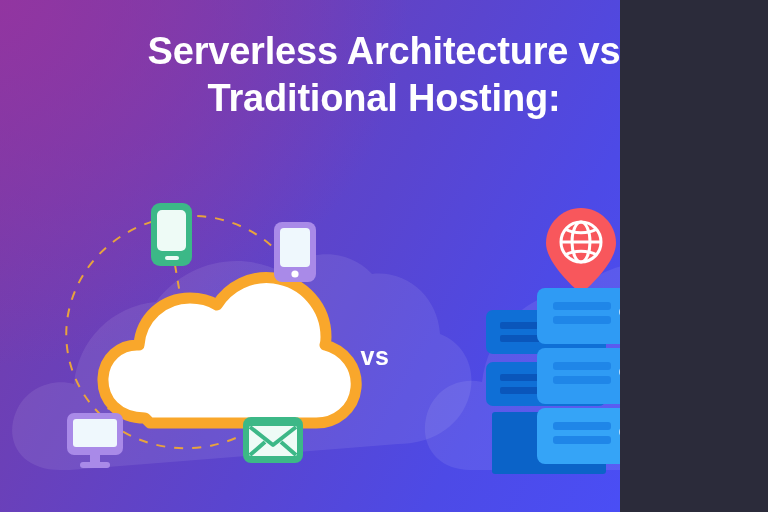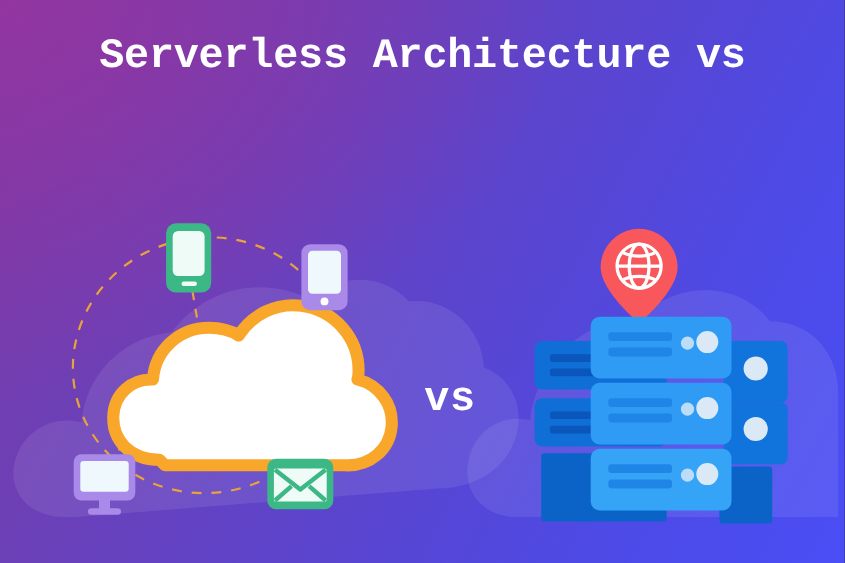--- a/index.html
+++ b/index.html
@@ -2,24 +2,24 @@
 <html><head>
 <meta charset="utf-8">
 <style>
   html, body {
     margin: 0;
     padding: 0;
     background: #2b2b3a;
   }
   #canvas {
     position: relative;
-    width: 768px;
+    width: 620px;
     height: 512px;
     overflow: hidden;
-    font-family: Liberation Mono, monospace;
+    font-family: Liberation Sans, sans-serif;
     background:
       radial-gradient(120% 130% at 0% 0%, rgba(150,52,160,0.85) 0%, rgba(150,52,160,0.0) 55%),
       linear-gradient(118deg, #7b3ba4 0%, #6b40b8 28%, #5a45cf 55%, #4d4ae6 78%, #4a4ef5 100%);
   }
 
   
   .headline {
     position: absolute;
     left: 0;
     top: 28px;
@@ -37,26 +37,26 @@
   .hl-3 {
     font-size: 38px;
     font-weight: 400;
     line-height: 52px;
     letter-spacing: 0px;
   }
 
   
   .vs-label {
     position: absolute;
-    left: 374px;
+    left: 340px;
     top: 342px;
     width: 70px;
     text-align: center;
     color: #ffffff;
-    font-size: 38px;
+    font-size: 25px;
     font-weight: 700;
     letter-spacing: 0.5px;
   }
 
   
   #left-illustration { position: absolute; left: 40px; top: 190px; width: 330px; height: 300px; }
   #right-illustration { position: absolute; left: 440px; top: 190px; width: 320px; height: 300px; }
 
   svg { display: block; overflow: visible; }
 </style>
@@ -84,20 +84,21 @@
                C432,390 458,376 482,382
                C488,330 530,290 582,288
                C618,254 672,256 700,292
                C736,292 762,320 762,356
                L762,470 Z"></path>
     </g>
   </svg>
 
   <div class="headline">
     <span class="hl-line hl-1">Serverless Architecture vs</span>
+    <span class="hl-line hl-2">Traditional Hosting:</span>
   </div>
 
   <div id="left-illustration">
     <svg width="330" height="300" viewBox="0 0 330 300">
 
       <ellipse cx="148" cy="142" rx="122" ry="116" transform="rotate(-12 148 142)" fill="none" stroke="#e8a33d" stroke-width="2" stroke-dasharray="9 9"></ellipse>
 
       <g stroke="#e8a33d" stroke-width="2" stroke-dasharray="8 8" fill="none">
         <line x1="135" y1="75" x2="143" y2="122"></line>
         <line x1="258" y1="88" x2="226" y2="124"></line>

